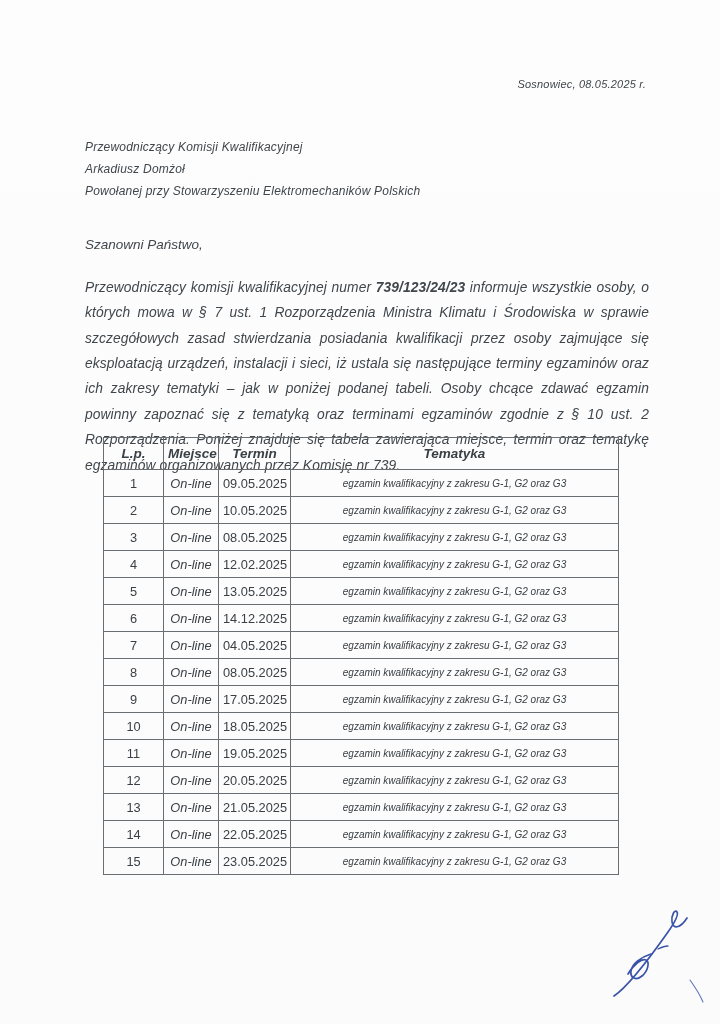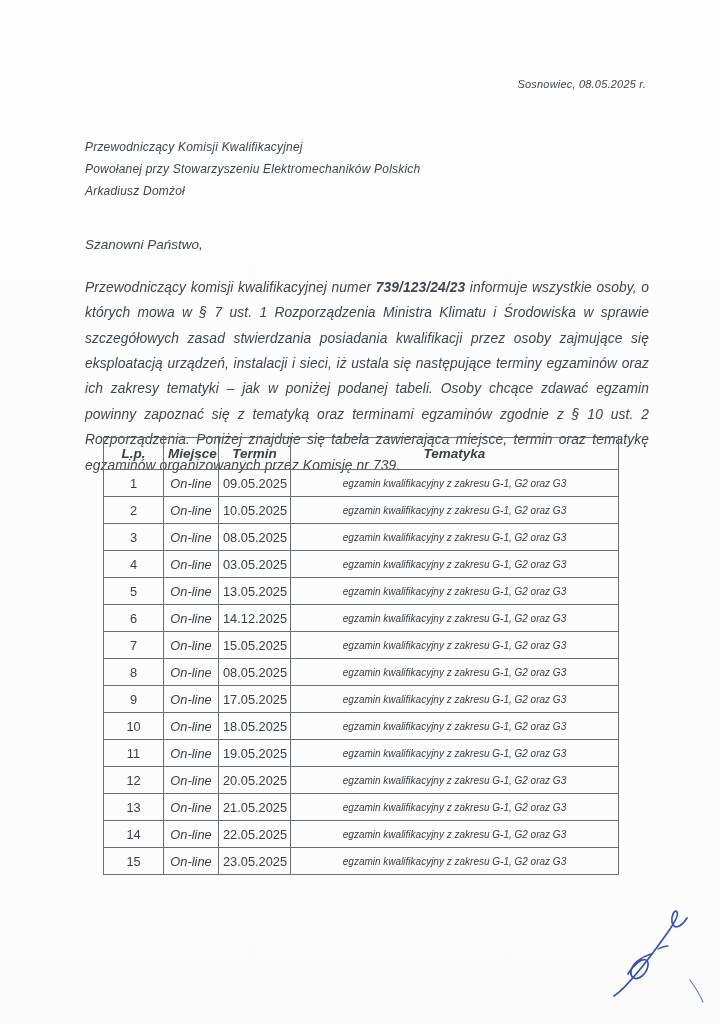--- a/index.html
+++ b/index.html
@@ -107,22 +107,22 @@
 </style>
 </head>
 <body>
 
 <div class="page">
 
   <div class="date-line">Sosnowiec, 08.05.2025 r.</div>
 
   <div class="recipient-block">
     <div>Przewodniczący Komisji Kwalifikacyjnej</div>
+    <div>Arkadiusz Domżoł</div>
     <div>Powołanej przy Stowarzyszeniu Elektromechaników Polskich</div>
-    <div>Arkadiusz Domżoł</div>
   </div>
 
   <div class="salutation">Szanowni Państwo,</div>
 
   <p class="body-paragraph"><span>Przewodniczący komisji kwalifikacyjnej numer </span><span class="bold-seg">739/123/24/23</span><span> informuje wszystkie osoby, o których mowa w § 7 ust. 1 Rozporządzenia Ministra Klimatu i Środowiska w sprawie szczegółowych zasad stwierdzania posiadania kwalifikacji przez osoby zajmujące się eksploatacją urządzeń, instalacji i sieci, iż ustala się następujące terminy egzaminów oraz ich zakresy tematyki – jak w poniżej podanej tabeli. Osoby chcące zdawać egzamin powinny zapoznać się z tematyką oraz terminami egzaminów zgodnie z § 10 ust. 2 Rozporządzenia. Poniżej znajduje się tabela zawierająca miejsce, termin oraz tematykę egzaminów organizowanych przez Komisję nr 739.</span></p>
 
   <table class="exam-table">
     <colgroup>
       <col style="width:60px">
       <col style="width:55px">
@@ -152,39 +152,39 @@
         </tr>
         <tr>
           <td class="col-lp">3</td>
           <td class="col-miejsce">On-line</td>
           <td class="col-termin">08.05.2025</td>
           <td class="col-tematyka">egzamin kwalifikacyjny z zakresu G-1, G2 oraz G3</td>
         </tr>
         <tr>
           <td class="col-lp">4</td>
           <td class="col-miejsce">On-line</td>
-          <td class="col-termin">03.05.2025</td>
+          <td class="col-termin">12.02.2025</td>
           <td class="col-tematyka">egzamin kwalifikacyjny z zakresu G-1, G2 oraz G3</td>
         </tr>
         <tr>
           <td class="col-lp">5</td>
           <td class="col-miejsce">On-line</td>
           <td class="col-termin">13.05.2025</td>
           <td class="col-tematyka">egzamin kwalifikacyjny z zakresu G-1, G2 oraz G3</td>
         </tr>
         <tr>
           <td class="col-lp">6</td>
           <td class="col-miejsce">On-line</td>
           <td class="col-termin">14.12.2025</td>
           <td class="col-tematyka">egzamin kwalifikacyjny z zakresu G-1, G2 oraz G3</td>
         </tr>
         <tr>
           <td class="col-lp">7</td>
           <td class="col-miejsce">On-line</td>
-          <td class="col-termin">15.05.2025</td>
+          <td class="col-termin">04.05.2025</td>
           <td class="col-tematyka">egzamin kwalifikacyjny z zakresu G-1, G2 oraz G3</td>
         </tr>
         <tr>
           <td class="col-lp">8</td>
           <td class="col-miejsce">On-line</td>
           <td class="col-termin">08.05.2025</td>
           <td class="col-tematyka">egzamin kwalifikacyjny z zakresu G-1, G2 oraz G3</td>
         </tr>
         <tr>
           <td class="col-lp">9</td>

